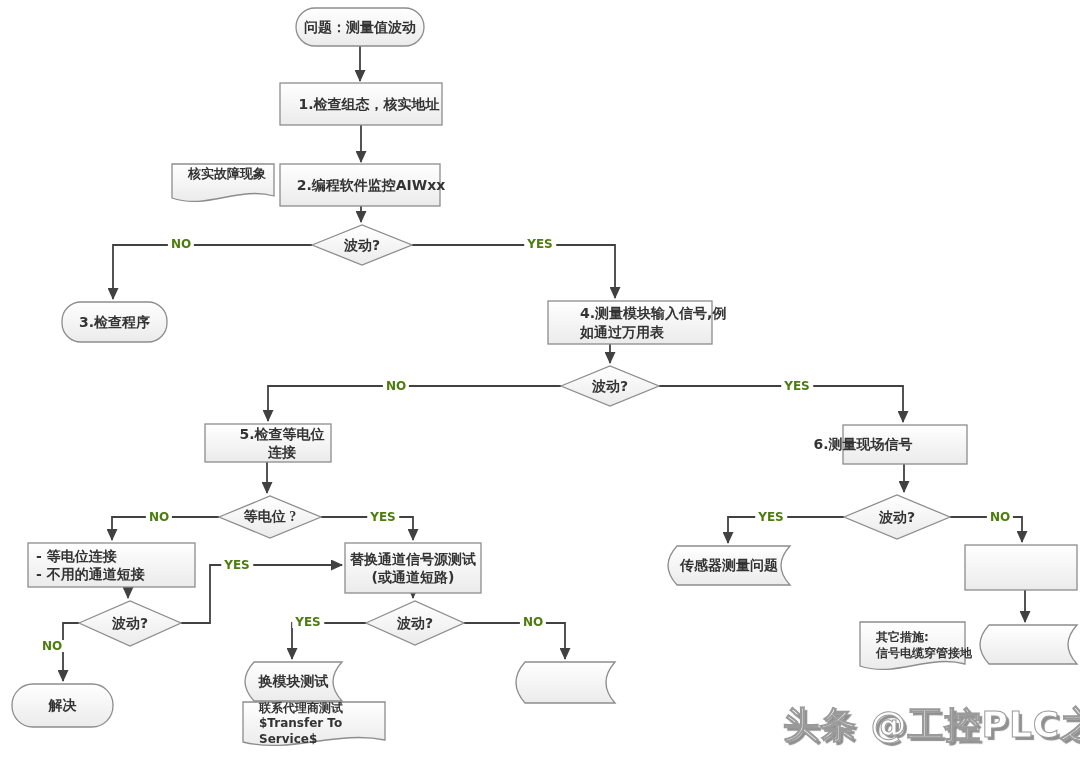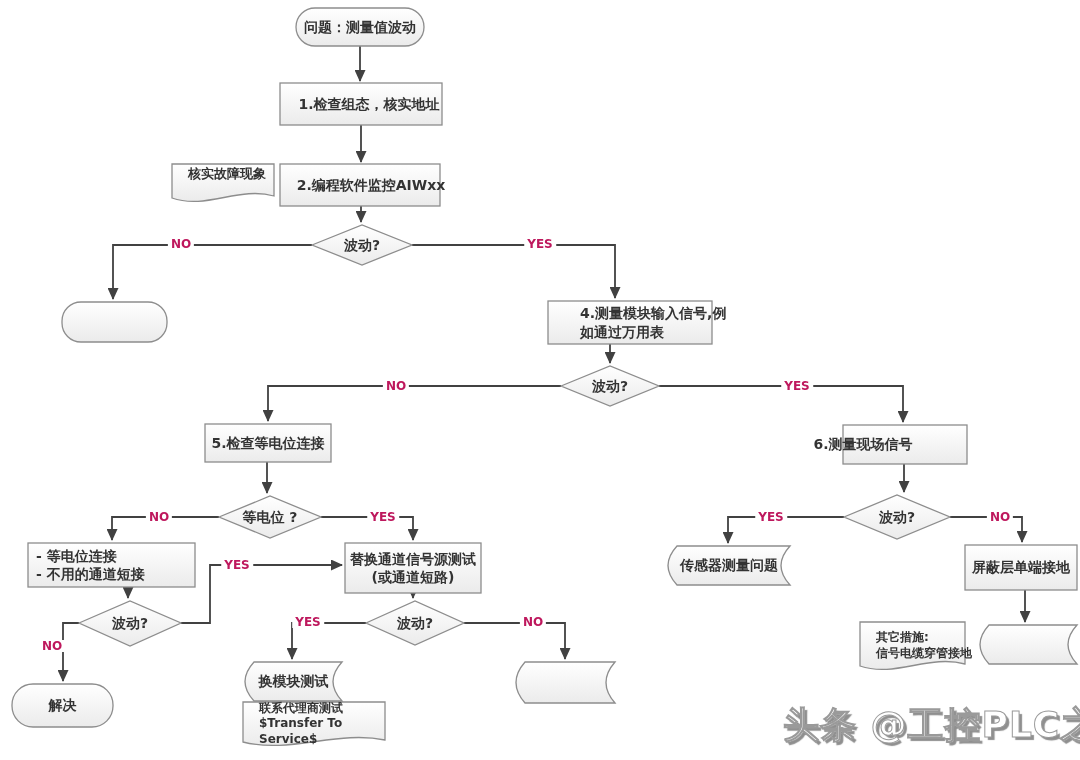--- a/index.html
+++ b/index.html
@@ -12,21 +12,21 @@
   .edge{fill:none;stroke:#414141;stroke-width:1.8;marker-end:url(#arr);}
   .lbl{
     position:absolute;display:flex;align-items:center;justify-content:center;
     text-align:center;font-size:14px;font-weight:600;color:#333;
     line-height:1.3;white-space:pre-line;box-sizing:border-box;
   }
   .lbl.left{justify-content:flex-start;text-align:left;}
   .lbl.small{font-size:12px;margin-left:8px;}
   .edge-lbl{
     position:absolute;transform:translate(-50%,-50%);
-    font-size:12px;font-weight:700;color:#be185d;background:#ffffff;
+    font-size:12px;font-weight:700;color:#4d7c0f;background:#ffffff;
     padding:0 3px;line-height:1;white-space:nowrap;
   }
   .watermark{
     position:absolute;left:783px;top:701px;
     font-size:36px;font-weight:700;letter-spacing:1px;color:#ffffff;
     -webkit-text-stroke:1px #9a9a9a;
     text-shadow:3px 3px 1px #8f8f8f;
     white-space:nowrap;
   }
 </style>
@@ -96,39 +96,39 @@
       <path class="shape" d="M860 622 H965 V664 C929 654 895 678 860 666 Z"></path>
       <path class="shape" d="M989 625 L1077 625 Q1059 644.5 1077 664 L989 664 Q971 644.5 989 625 Z"></path>
     </g>
   </svg>
 
   <div class="lbl" style="left:296px;top:8px;width:128px;height:38px;">问题：测量值波动</div>
   <div class="lbl" style="left:280px;top:83px;width:178px;height:42px;">1.检查组态，核实地址</div>
   <div class="lbl" style="left:172px;top:156px;width:110px;height:36px;font-size:13px;">核实故障现象</div>
   <div class="lbl" style="left:280px;top:164px;width:160px;height:42px;margin-left:11px;">2.编程软件监控AIWxx</div>
   <div class="lbl" style="left:312px;top:225px;width:100px;height:40px;">波动?</div>
+  <div class="lbl" style="left:62px;top:302px;width:105px;height:40px;">3.检查程序</div>
   <div class="lbl left" style="left:548px;top:301px;width:164px;height:43px;padding-left:8px;margin-left:24px;">4.测量模块输入信号,例
 如通过万用表</div>
   <div class="lbl" style="left:561px;top:366px;width:98px;height:40px;">波动?</div>
-  <div class="lbl" style="left:205px;top:424px;width:126px;height:38px;">5.检查等电位连接</div>
+  <div class="lbl" style="left:205px;top:424px;width:126px;height:38px;padding-left:28px;">5.检查等电位连接</div>
   <div class="lbl" style="left:801px;top:425px;width:124px;height:39px;">6.测量现场信号</div>
-  <div class="lbl" style="left:219px;top:496px;width:102px;height:42px;">等电位 ?</div>
+  <div class="lbl" style="left:219px;top:496px;width:102px;height:42px;font-family:Liberation Serif, serif;">等电位 ?</div>
   <div class="lbl left" style="left:28px;top:543px;width:167px;height:44px;padding-left:8px;">- 等电位连接
 - 不用的通道短接</div>
   <div class="lbl" style="left:345px;top:543px;width:136px;height:50px;">替换通道信号源测试
 (或通道短路)</div>
   <div class="lbl" style="left:79px;top:601px;width:102px;height:45px;">波动?</div>
   <div class="lbl" style="left:12px;top:684px;width:101px;height:43px;">解决</div>
   <div class="lbl" style="left:366px;top:601px;width:98px;height:44px;">波动?</div>
   <div class="lbl left small" style="left:243px;top:702px;width:146px;height:42px;padding:2px 0 0 8px;">联系代理商测试
 $Transfer To Service$</div>
   <div class="lbl" style="left:245px;top:662px;width:97px;height:39px;">换模块测试</div>
   <div class="lbl" style="left:844px;top:495px;width:106px;height:44px;">波动?</div>
   <div class="lbl" style="left:668px;top:546px;width:122px;height:39px;">传感器测量问题</div>
-  <div class="lbl" style="left:965px;top:545px;width:112px;height:45px;">屏蔽层单端接地</div>
   <div class="lbl left small" style="left:860px;top:622px;width:105px;height:46px;padding:2px 0 0 8px;">其它措施:
 信号电缆穿管接地</div>
 
   <div class="edge-lbl" style="left:181px;top:244px;">NO</div>
   <div class="edge-lbl" style="left:540px;top:244px;">YES</div>
   <div class="edge-lbl" style="left:396px;top:386px;">NO</div>
   <div class="edge-lbl" style="left:797px;top:386px;">YES</div>
   <div class="edge-lbl" style="left:159px;top:517px;">NO</div>
   <div class="edge-lbl" style="left:383px;top:517px;">YES</div>
   <div class="edge-lbl" style="left:237px;top:565px;">YES</div>

